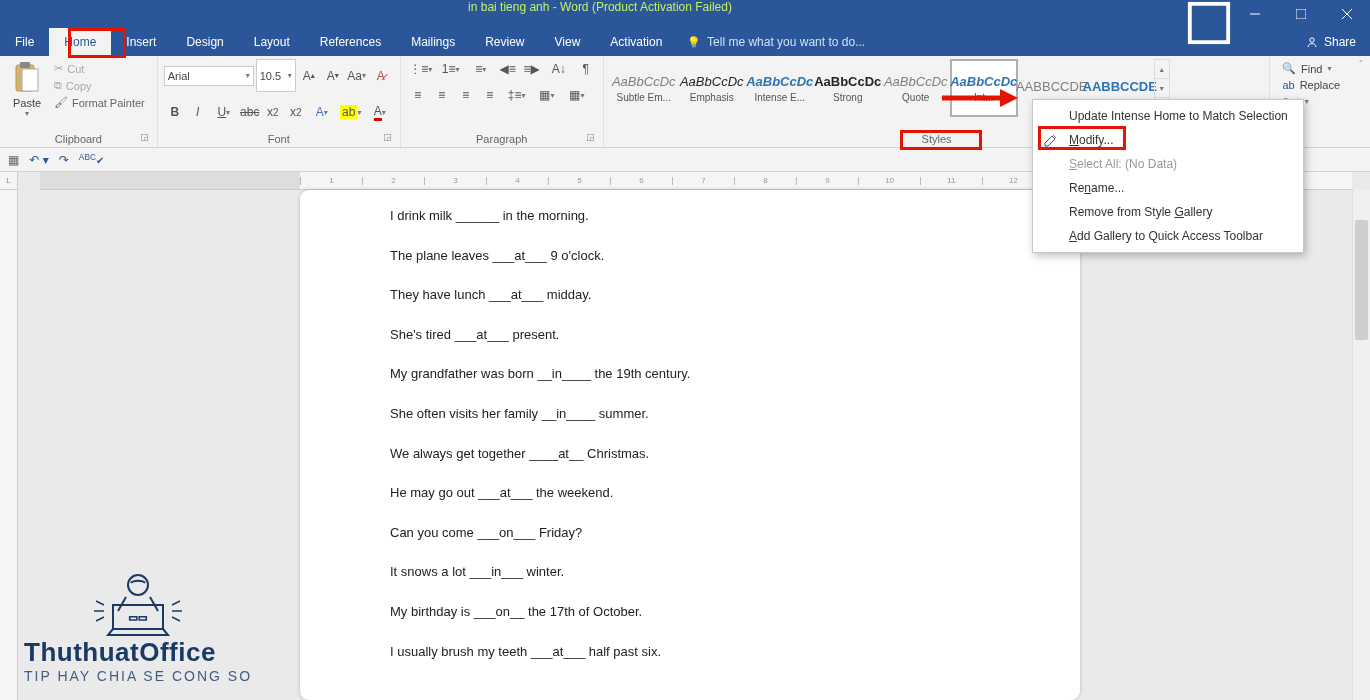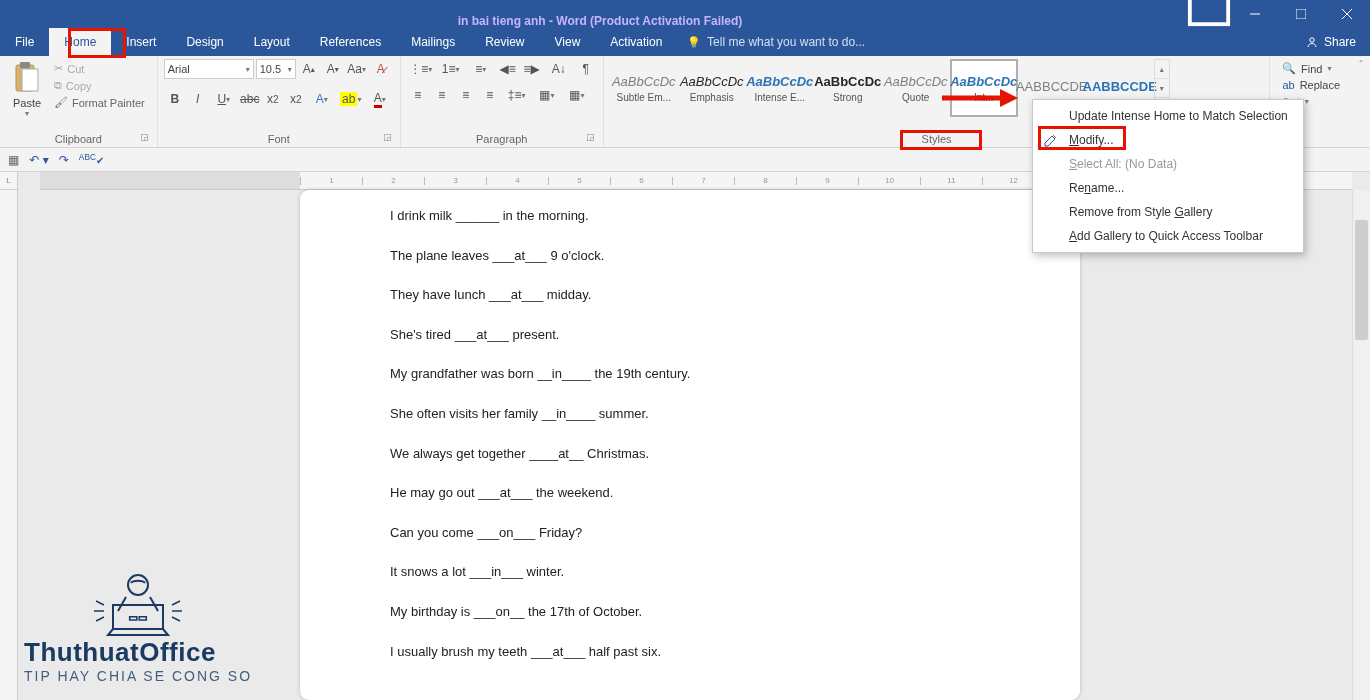--- a/index.html
+++ b/index.html
@@ -1,19 +1,19 @@
 <!DOCTYPE html>
 <html><head>
 <meta charset="utf-8">
 <style>
 * { margin:0; padding:0; box-sizing:border-box; font-family:"Segoe UI",Arial,sans-serif; }
 body { width:1370px; height:700px; overflow:hidden; background:#fff; position:relative; }
 
 
-.titlebar { height:28px; background:#2b579a; color:#c4b5fd; display:flex; align-items:flex-end; position:relative;font-weight:bold; }
+.titlebar { height:28px; background:#2b579a; color:#bef264; display:flex; align-items:flex-start; position:relative; }
 .titlebar .title { flex:1; text-align:center; font-size:12px; }
 .titlebar .wincontrols { display:flex; }
 .titlebar .winbtn { width:46px; height:28px; display:flex; align-items:center; justify-content:center; font-size:11px; }
 .titlebar .winbtn svg { width:10px; height:10px; }
 .titlebar .ribbon-opts { width:46px; display:flex; align-items:center; justify-content:center; }
 
 
 .tabs { height:28px; background:#2b579a; display:flex; align-items:stretch; color:#fff; font-size:12px; }
 .tabs .tab { padding:0 15px; display:flex; align-items:center; cursor:pointer; }
 .tabs .tab.file { background:#2b579a; }
@@ -33,21 +33,21 @@
 
 .paste-btn { display:flex; flex-direction:column; align-items:center; width:42px; padding-top:2px;text-align:center; }
 .paste-icon { width:30px; height:36px; }
 .cliplist { display:flex; flex-direction:column; gap:2px; padding:2px 4px; font-size:11px; color:#666; }
 .cliplist .item { display:flex; align-items:center; gap:4px; padding:1px 2px; }
 .cliplist .item.disabled { color:#aaa; }
 
 
 .fontrow { display:flex; gap:2px; align-items:center; }
 .fontname { width:90px; height:20px; border:1px solid #ccc; background:#fff; font-size:11px; padding:0 3px; display:flex; align-items:center; justify-content:space-between; }
-.fontsize { width:40px; height:20px; border:1px solid #ccc; background:#fff; font-size:11px; padding:0 3px; display:flex; align-items:center; justify-content:space-between; }
+.fontsize { width:40px; height:33px; border:1px solid #ccc; background:#fff; font-size:11px; padding:0 3px; display:flex; align-items:center; justify-content:space-between; }
 .ibtn { width:22px; height:20px; display:flex; align-items:center; justify-content:center; font-size:12px; color:#555; }
 .ibtn.wide { width:28px; }
 .fontgroup-col { display:flex; flex-direction:column; gap:4px; }
 .row2 { display:flex; gap:1px; align-items:center; margin-top:6px; }
 
 
 .para-body { display:flex; flex-direction:column; gap:6px; }
 
 
 .styles-body { display:flex; align-items:flex-start; }

